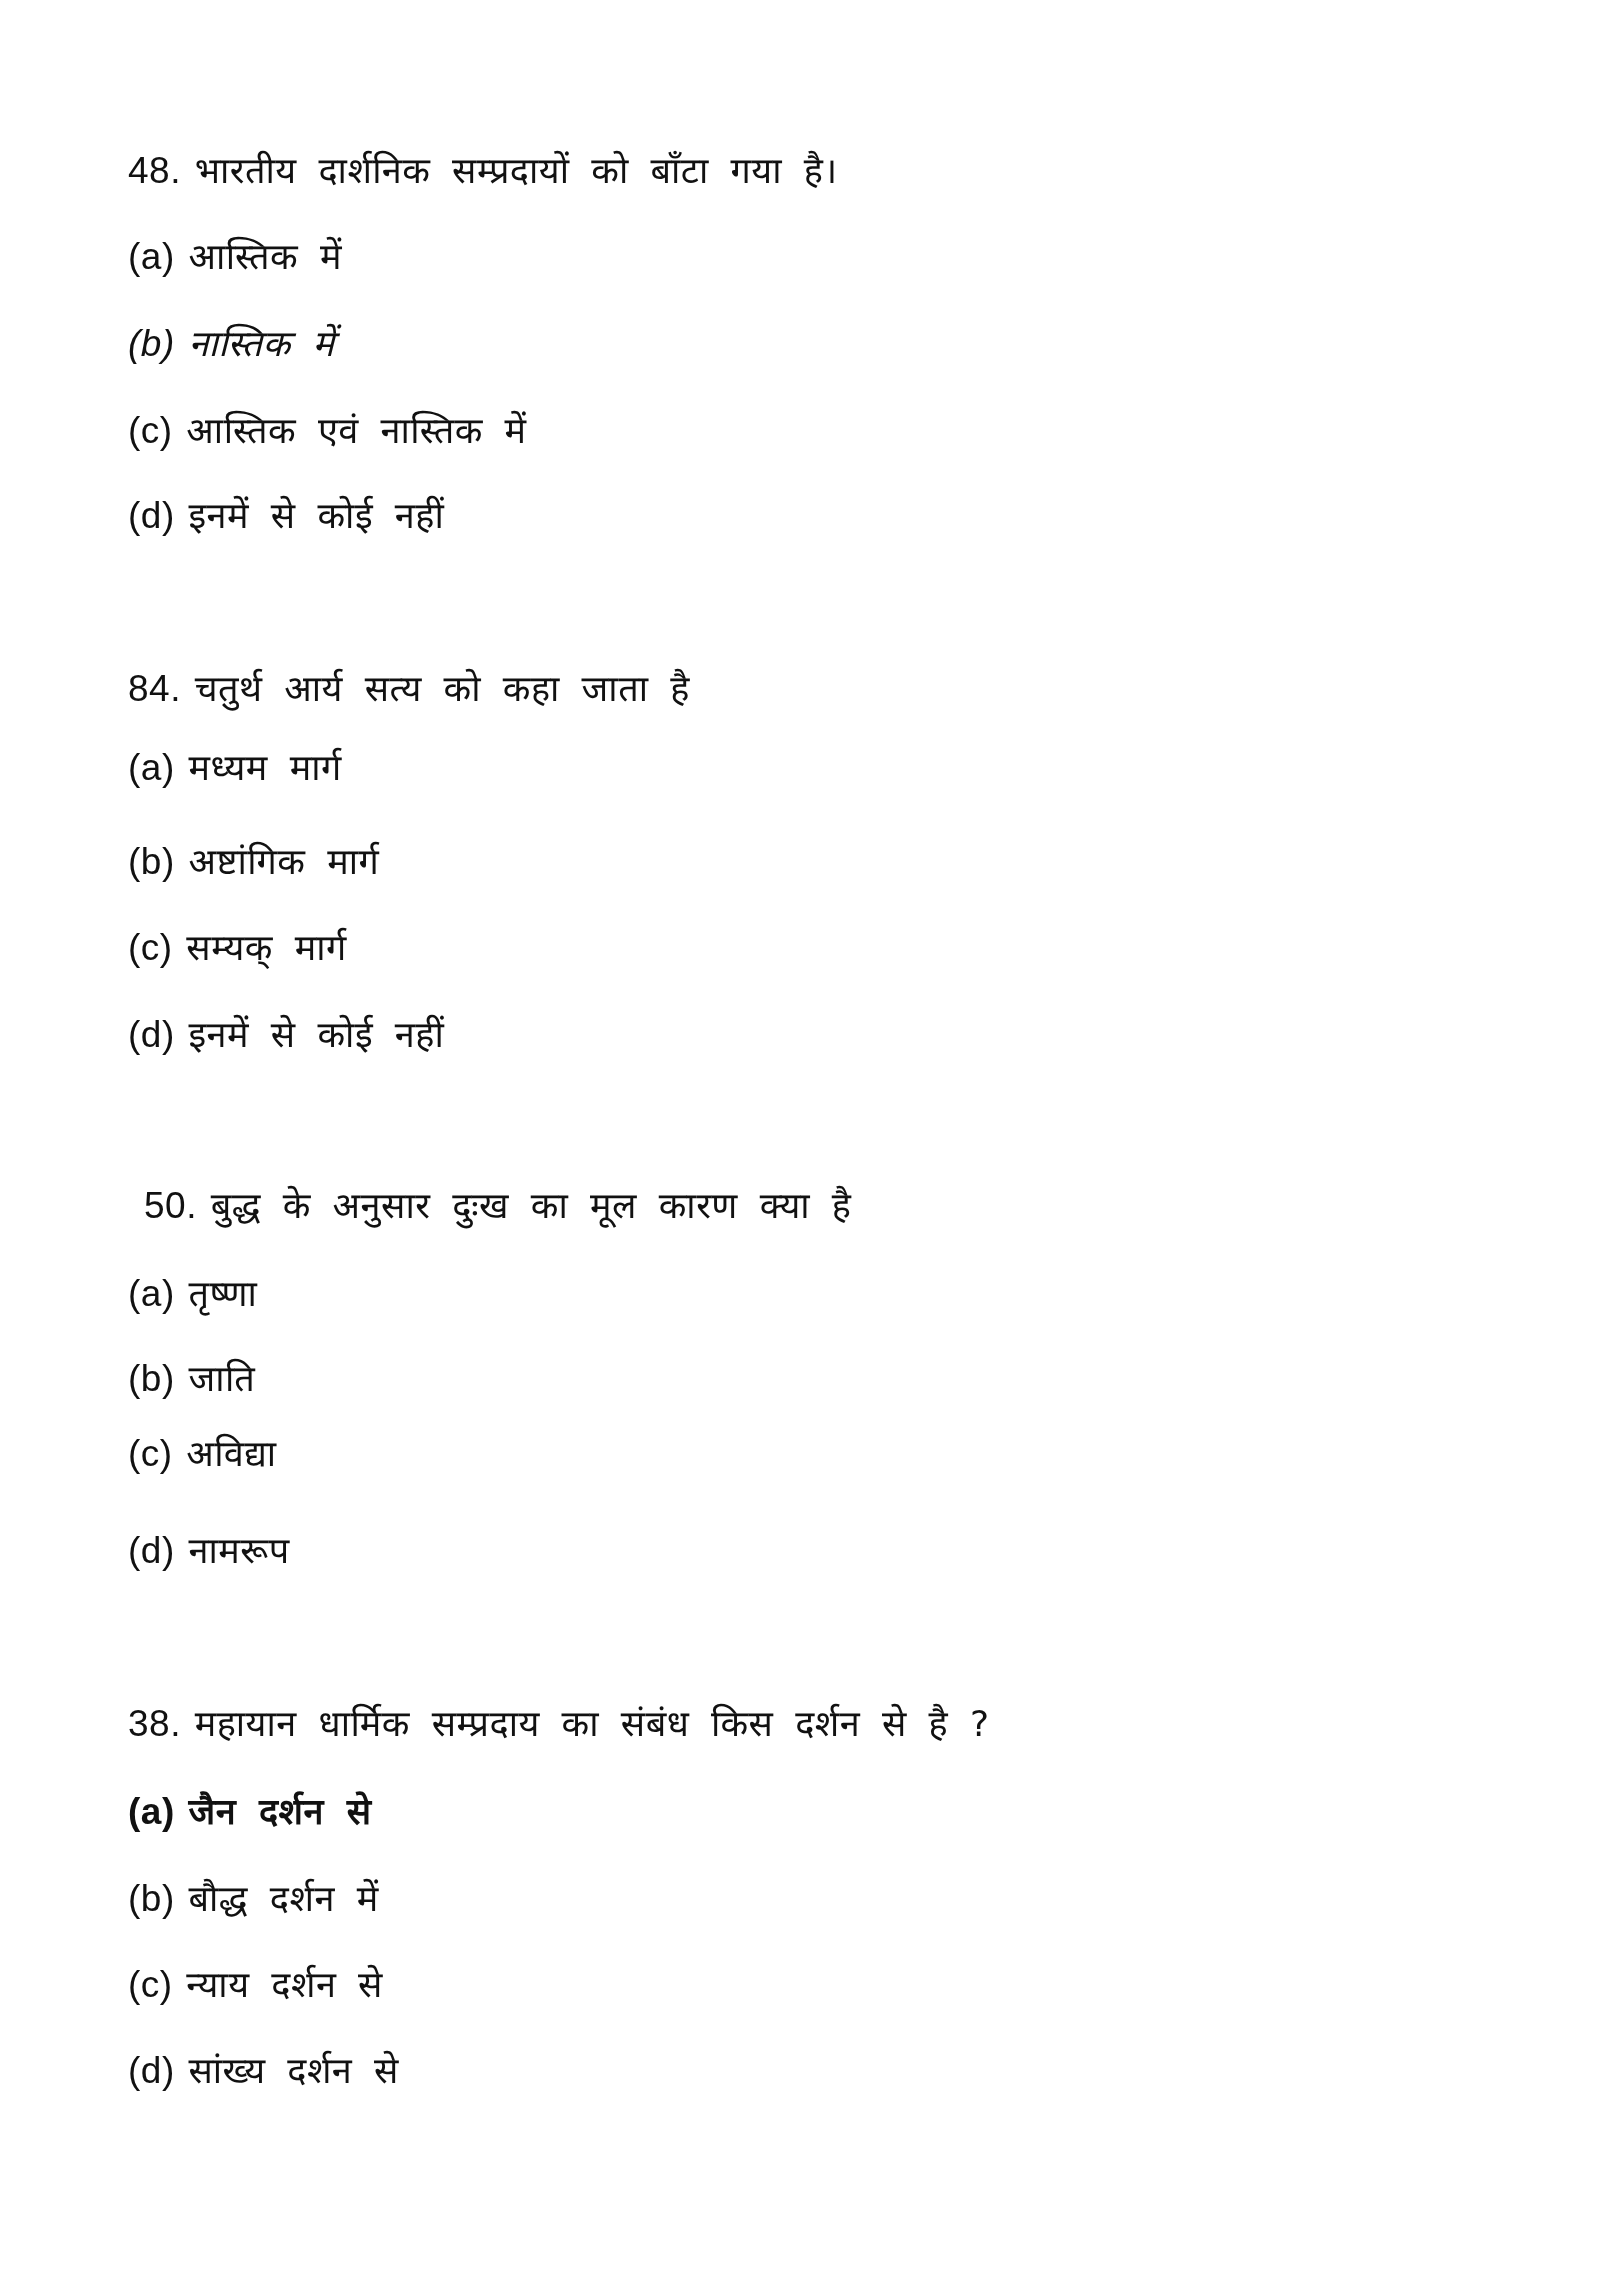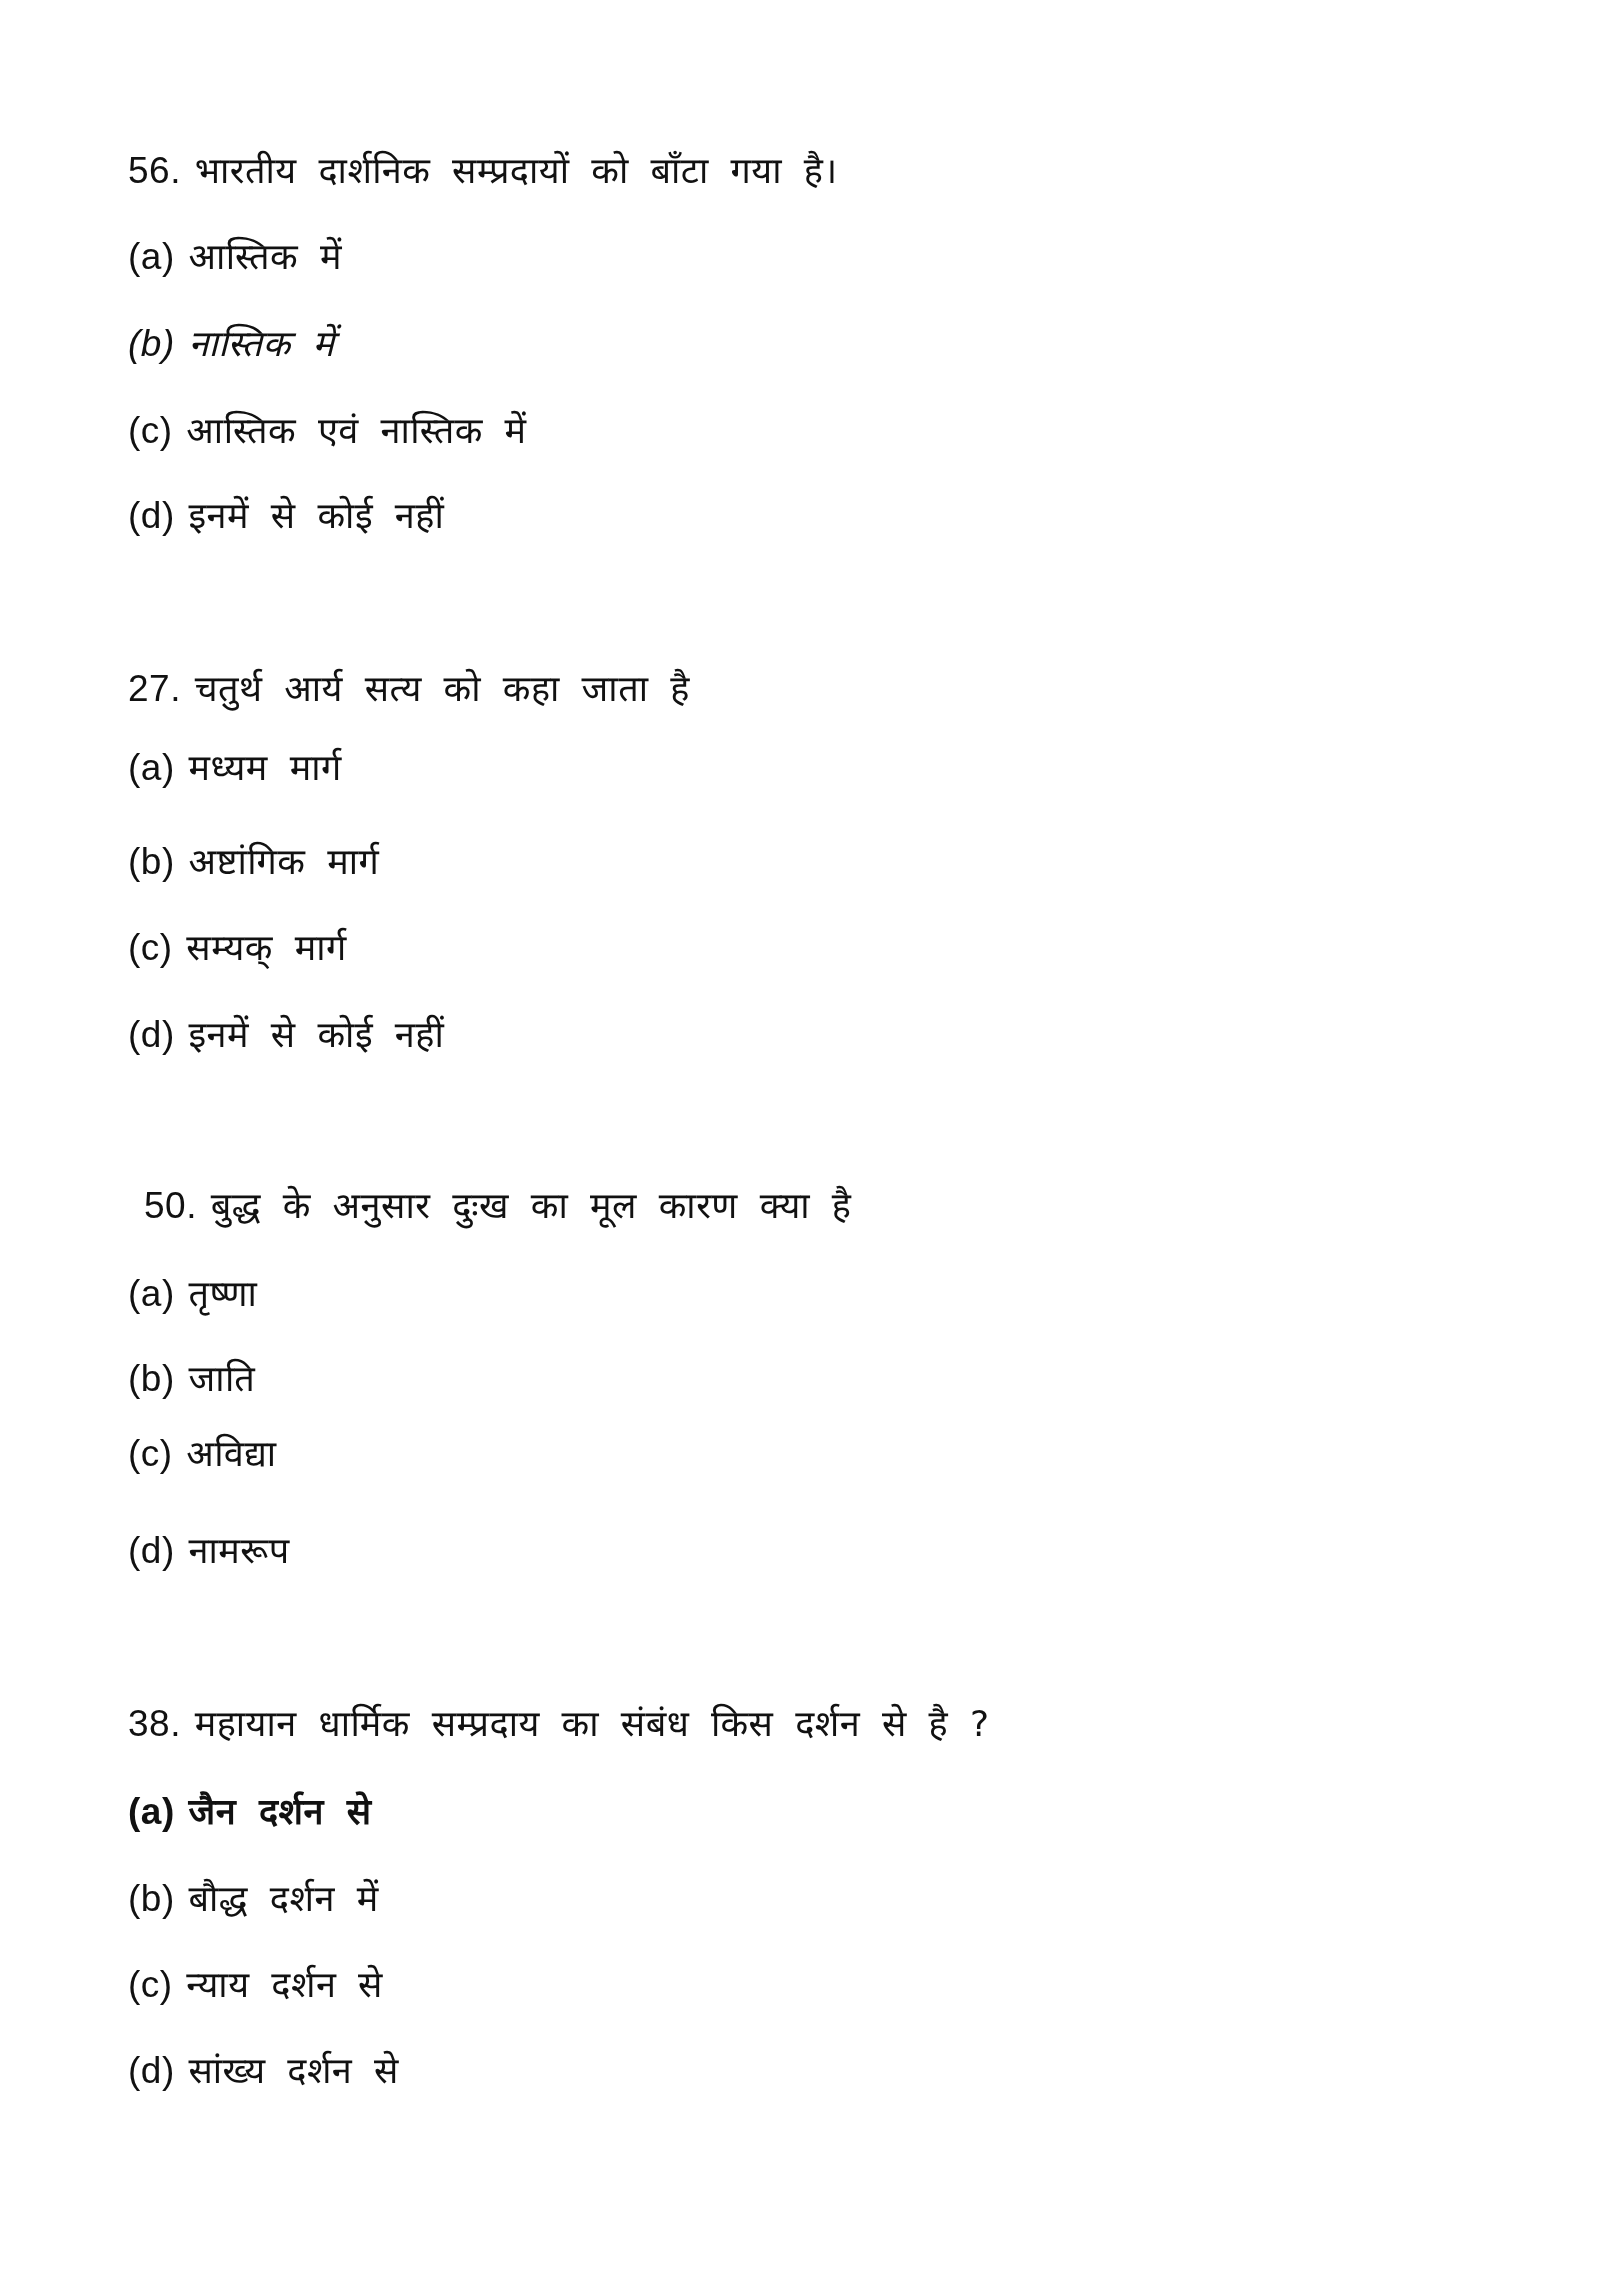--- a/index.html
+++ b/index.html
@@ -12,39 +12,39 @@
   .line .num, .line .opt { display: inline-block; margin-right: 13.7px; font-family: "Liberation Sans", sans-serif; font-size: 37px; }
   .line .txt { word-spacing: 9.8px; }
 </style>
 </head>
 <body>
 
 <div class="page">
 
   <div class="question" style="top:141px;">
     <div class="line" style="top:0px;">
-      <span class="num">56.</span><span class="txt">भारतीय दार्शनिक सम्प्रदायों को बाँटा गया है।</span>
+      <span class="num">48.</span><span class="txt">भारतीय दार्शनिक सम्प्रदायों को बाँटा गया है।</span>
     </div>
     <div class="line" style="top:86px;">
       <span class="opt">(a)</span><span class="txt">आस्तिक में</span>
     </div>
     <div class="line" style="top:173px;font-style:italic;">
       <span class="opt">(b)</span><span class="txt">नास्तिक में</span>
     </div>
     <div class="line" style="top:260px;">
       <span class="opt">(c)</span><span class="txt">आस्तिक एवं नास्तिक में</span>
     </div>
     <div class="line" style="top:345px;">
       <span class="opt">(d)</span><span class="txt">इनमें से कोई नहीं</span>
     </div>
   </div>
 
   <div class="question" style="top:659px;">
     <div class="line" style="top:0px;">
-      <span class="num">27.</span><span class="txt">चतुर्थ आर्य सत्य को कहा जाता है</span>
+      <span class="num">84.</span><span class="txt">चतुर्थ आर्य सत्य को कहा जाता है</span>
     </div>
     <div class="line" style="top:79px;">
       <span class="opt">(a)</span><span class="txt">मध्यम मार्ग</span>
     </div>
     <div class="line" style="top:173px;">
       <span class="opt">(b)</span><span class="txt">अष्टांगिक मार्ग</span>
     </div>
     <div class="line" style="top:259px;">
       <span class="opt">(c)</span><span class="txt">सम्यक् मार्ग</span>
     </div>

